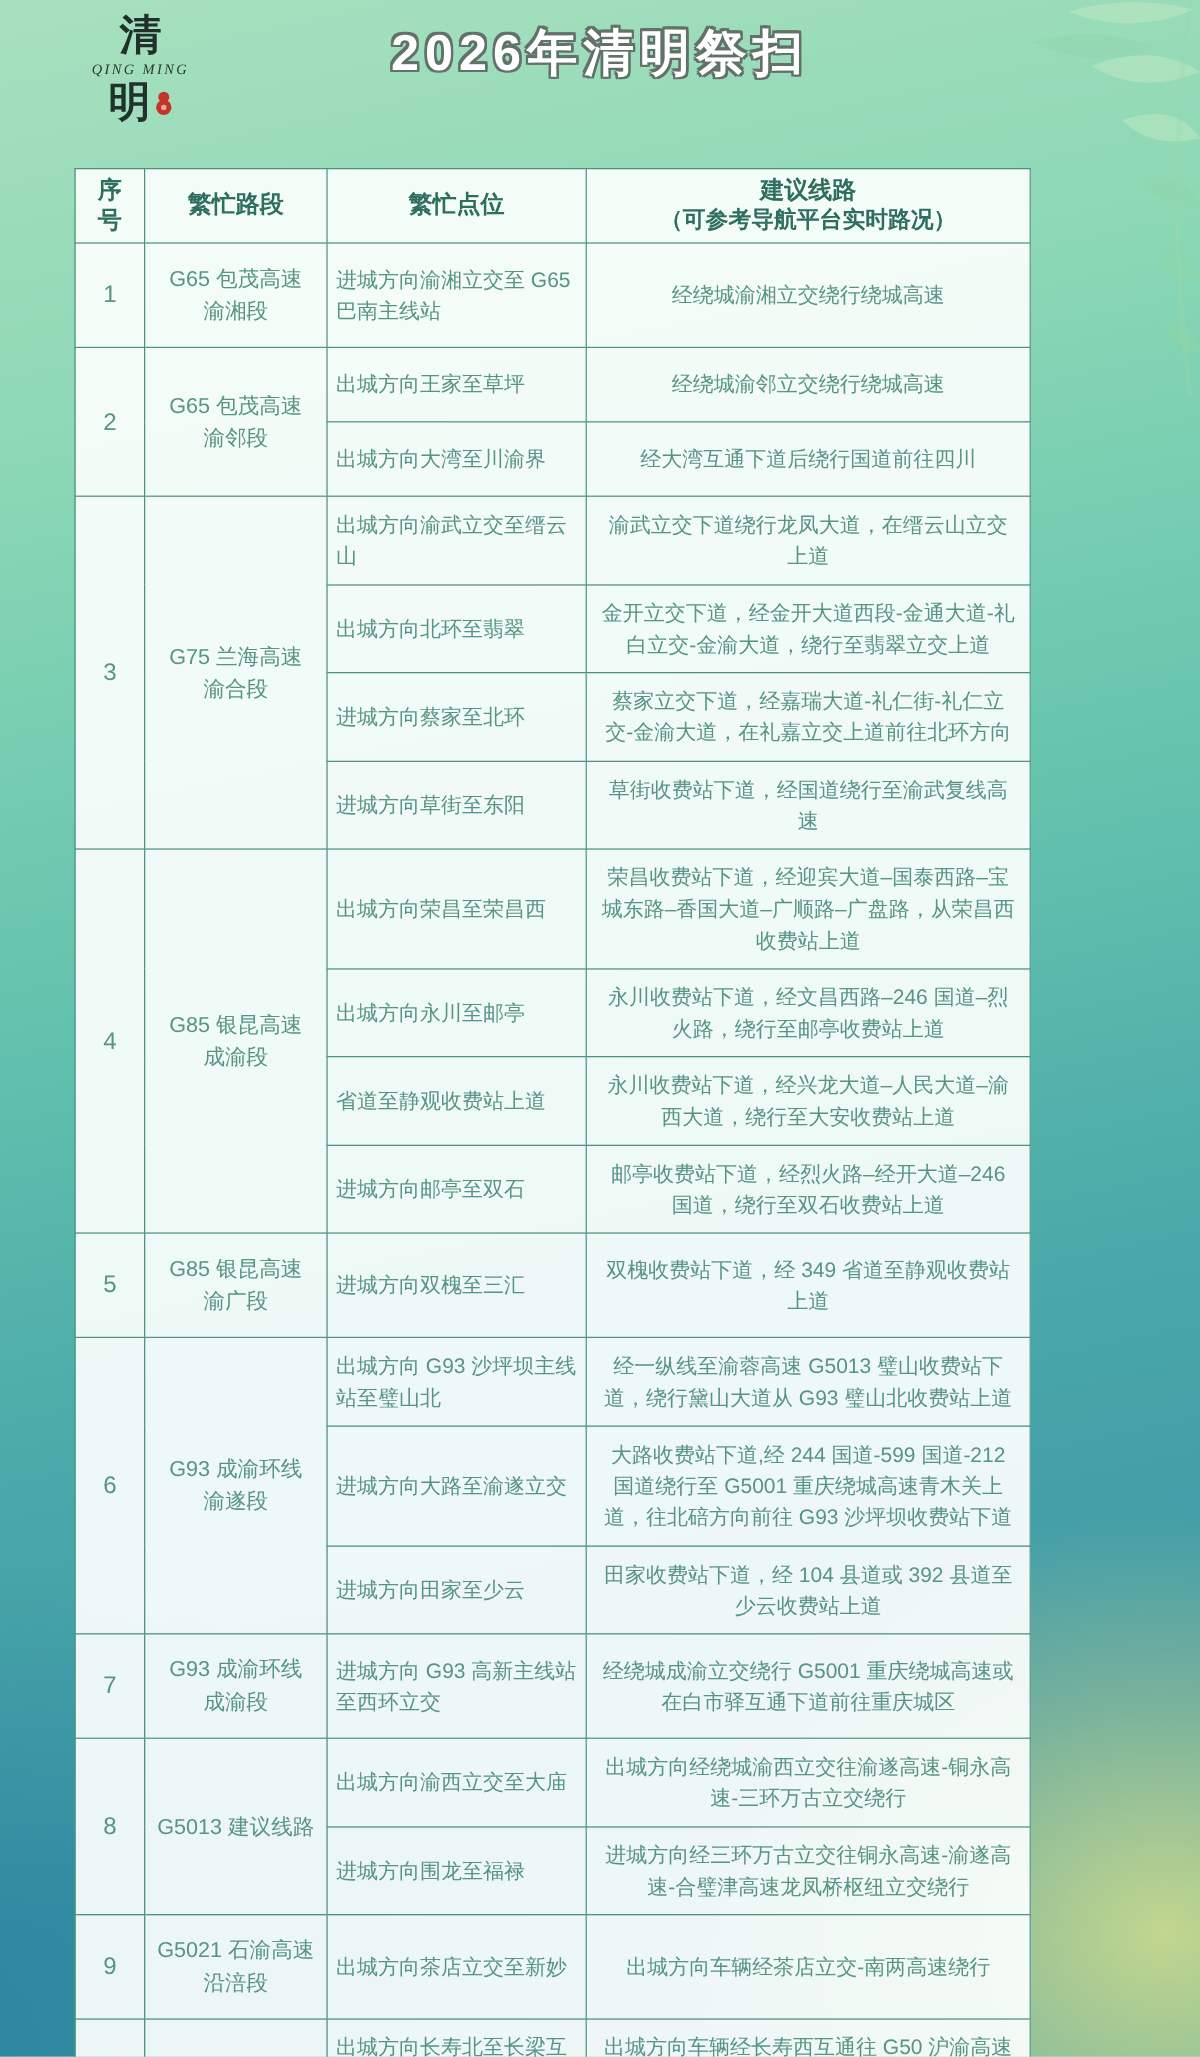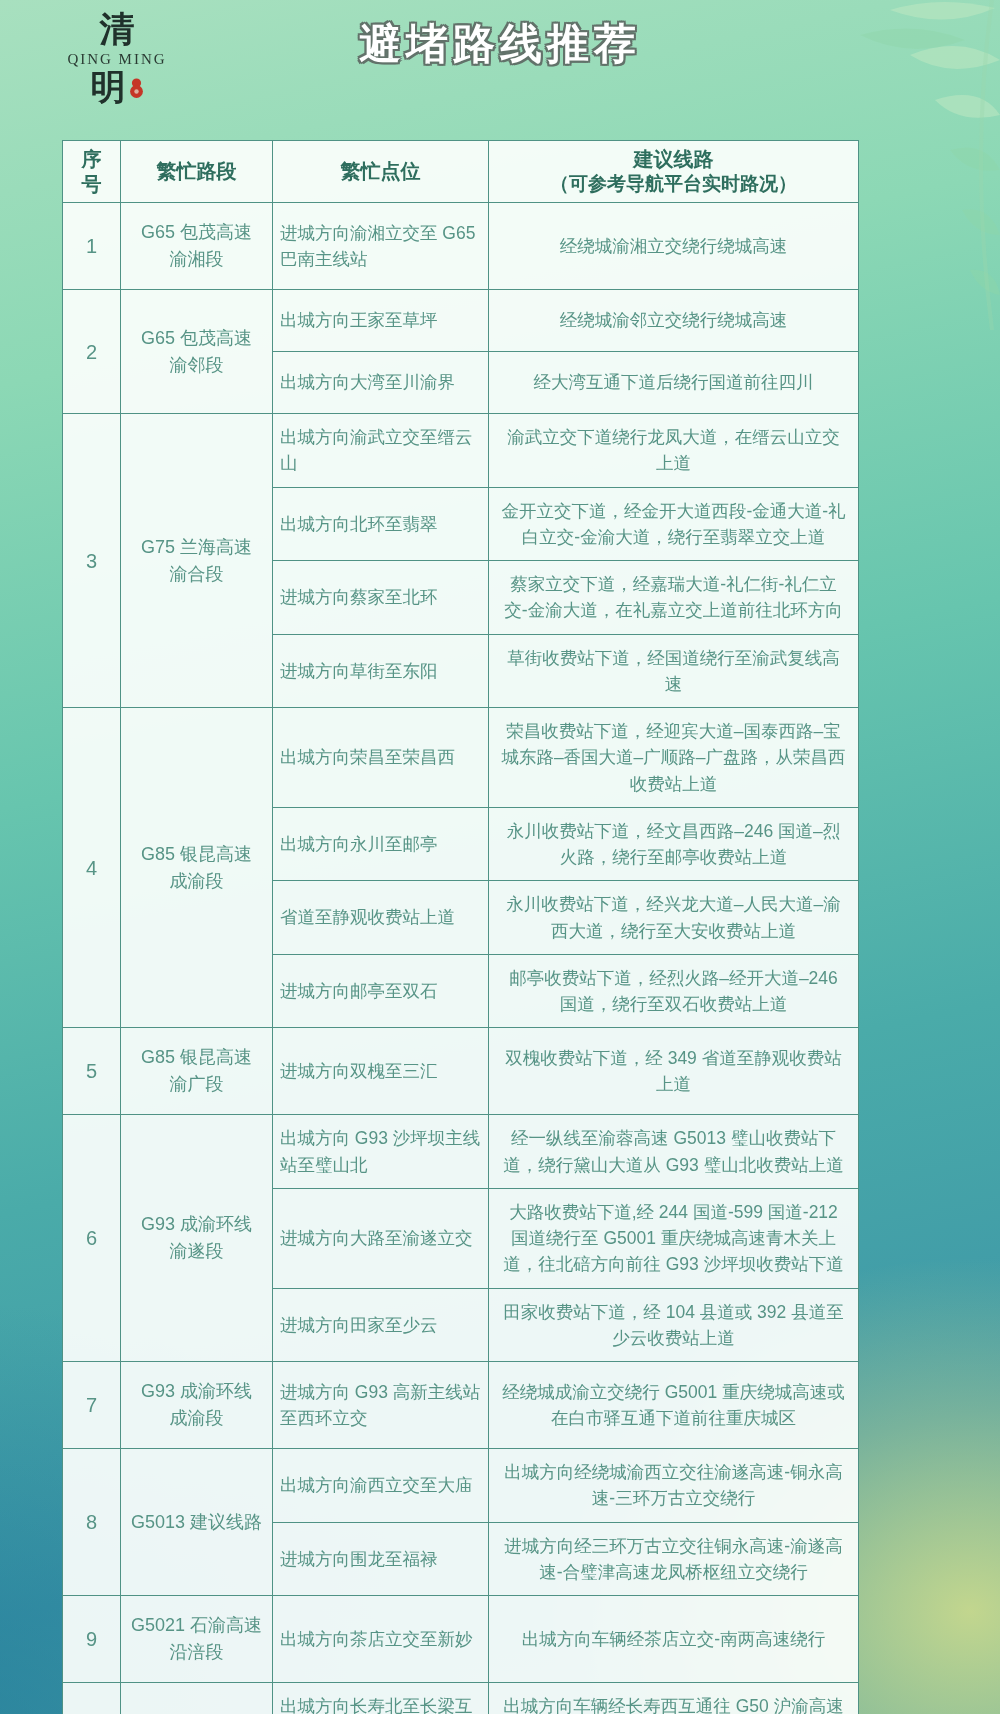--- a/index.html
+++ b/index.html
@@ -16,21 +16,21 @@
       linear-gradient(168deg,#a8e0bf 0%, #8cd8b5 20%, #67c5ae 42%, #4aaba9 63%, #3d96a7 84%, #4aa1a5 100%);
   }
   .bamboo{position:absolute;top:0;right:0;pointer-events:none;}
   
   .header{position:relative;height:140px;}
   .logo{
     position:absolute;left:62px;top:12px;width:110px;text-align:center;
     color:#20312b;
   }
   .logo-char{font-size:35px;font-weight:bold;line-height:1.05;font-family:"Liberation Serif","DejaVu Serif",serif;}
-  .logo-roman{font-size:15px;letter-spacing:2px;margin:2px 0;font-family:"Liberation Serif","DejaVu Serif",serif;color:#2a3b33;}
+  .logo-roman{font-size:12px;letter-spacing:2px;margin:2px 0;font-family:"Liberation Serif","DejaVu Serif",serif;color:#2a3b33;font-style:italic;}
   .logo-bottom{display:flex;align-items:center;justify-content:center;gap:3px;}
   .logo-seal{display:inline-block;}
   .title{
     position:absolute;left:50%;top:18px;transform:translateX(-50%);
     text-align:center;white-space:nowrap;
   }
   .title-line{
     font-size:42px;font-weight:bold;letter-spacing:5px;color:#ffffff;line-height:1.25;
     text-shadow:
       -2px -2px 0 #62726a, 2px -2px 0 #62726a, -2px 2px 0 #62726a, 2px 2px 0 #62726a,
@@ -87,21 +87,21 @@
       <div class="logo-bottom">
         <span class="logo-char">明</span>
         <svg class="logo-seal" width="15" height="22" viewBox="0 0 15 22">
           <circle cx="7.5" cy="6" r="4.6" fill="#c53527"></circle>
           <circle cx="7.5" cy="14.5" r="6.4" fill="#c53527"></circle>
           <circle cx="7.5" cy="14.5" r="2.2" fill="#e8e2d2" opacity="0.7"></circle>
         </svg>
       </div>
     </div>
     <div class="title">
-      <div class="title-line">避堵路线推荐</div>
+      <div class="title-line">2026年清明祭扫</div>
     </div>
   </header>
 
   <table class="route-table">
     <colgroup>
       <col style="width:58px">
         <col style="width:152px">
         <col style="width:216px">
         <col style="width:370px">
     </colgroup>

